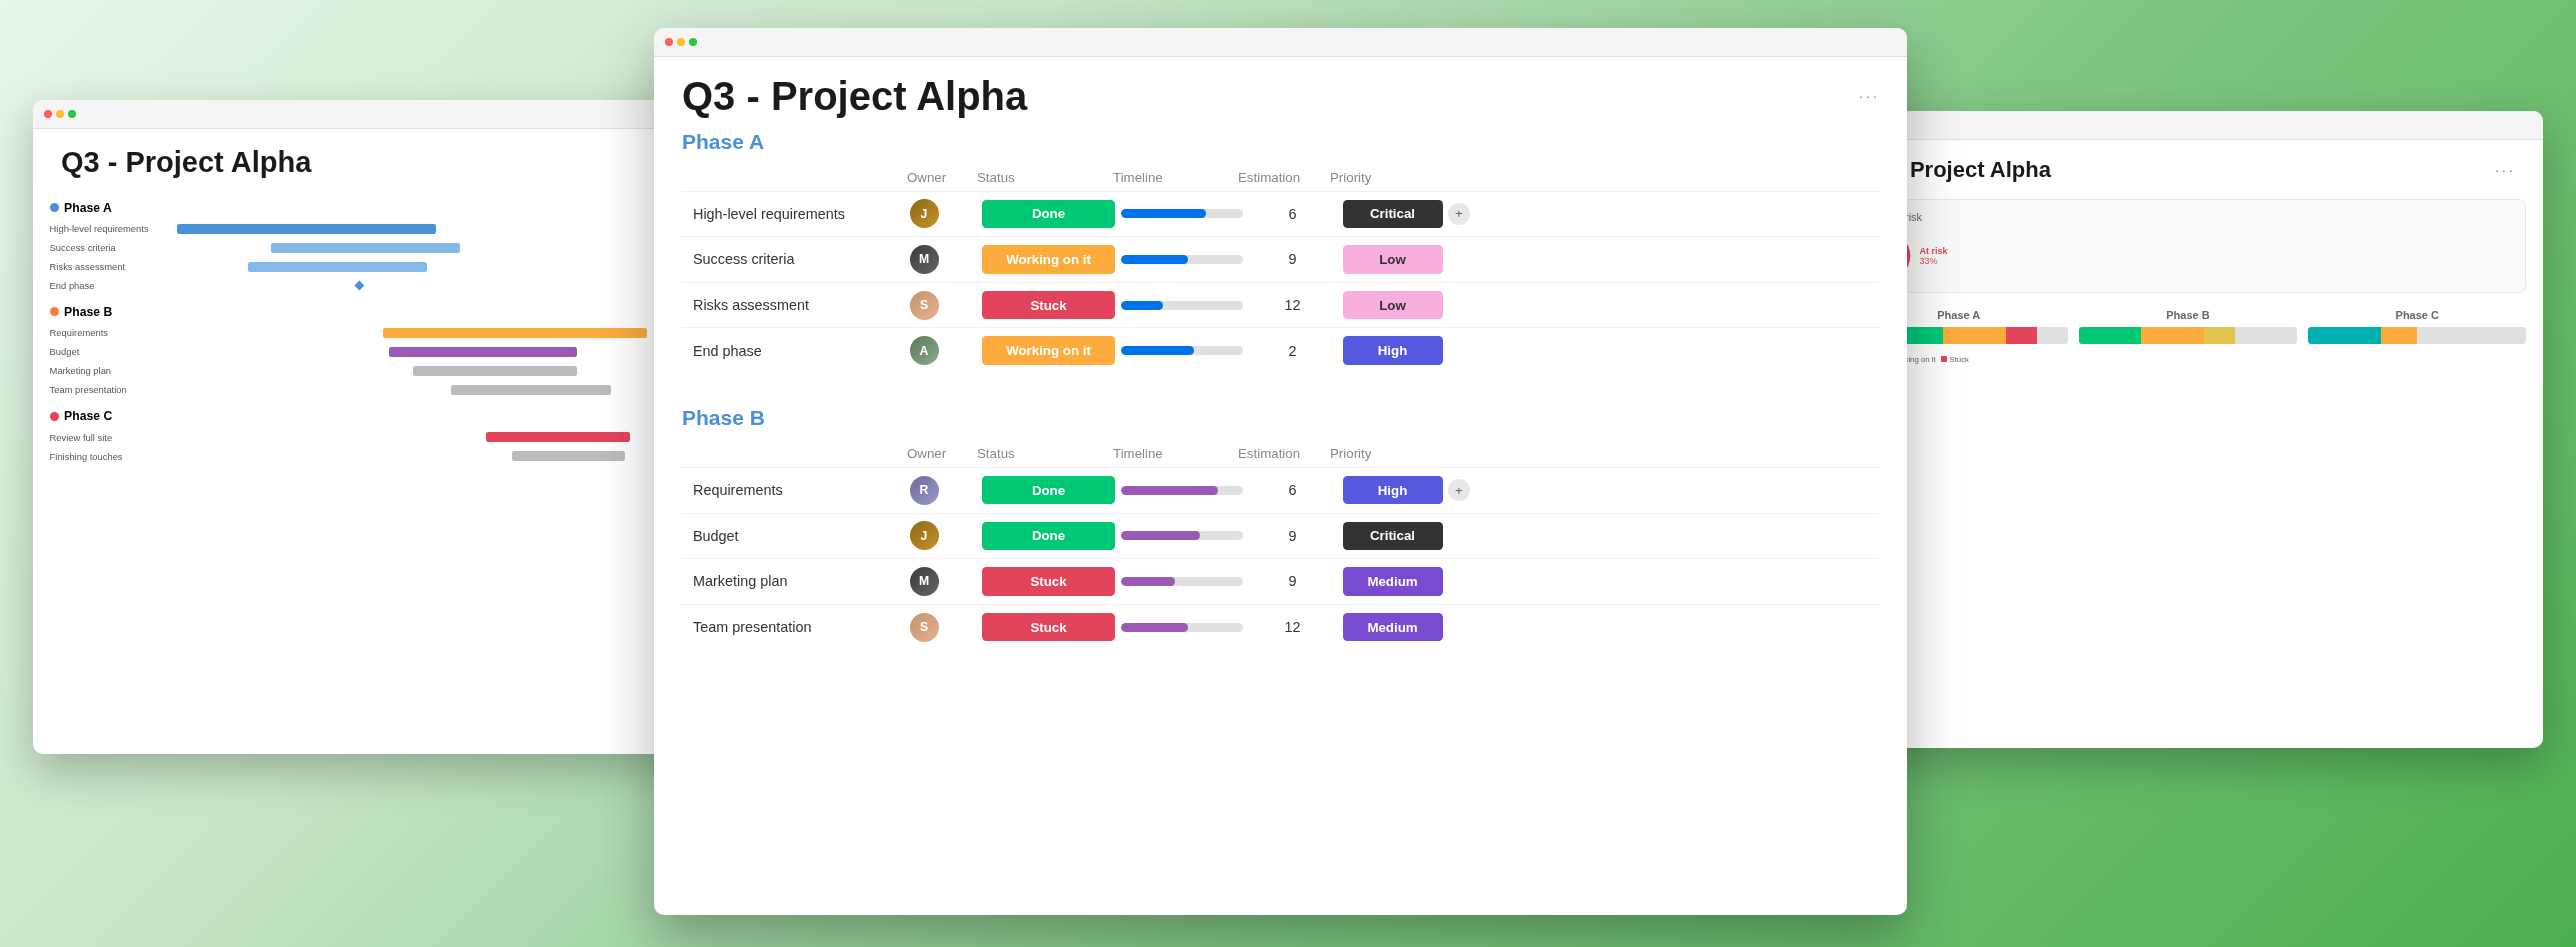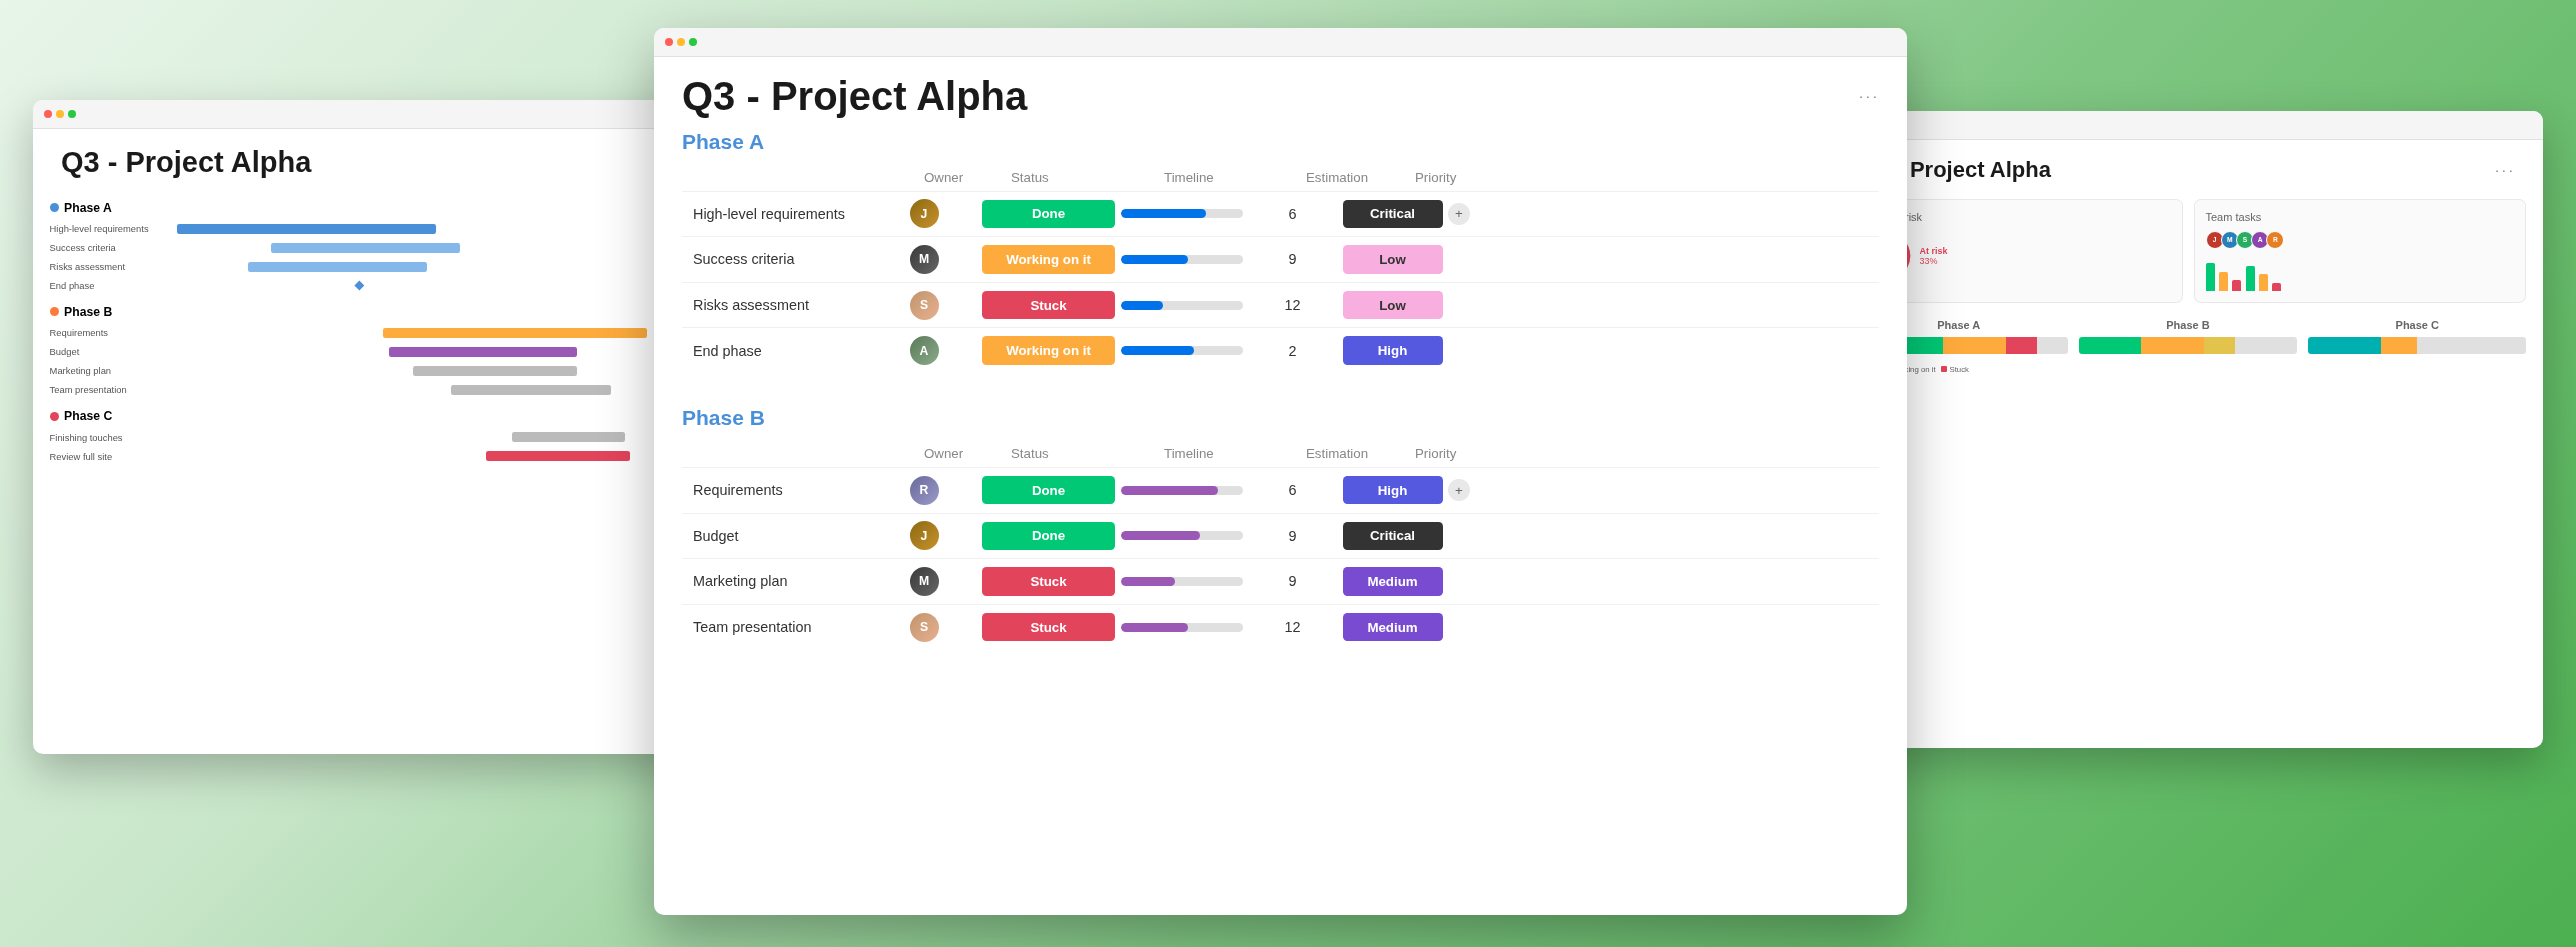--- a/index.html
+++ b/index.html
@@ -102,21 +102,21 @@
       font-size: 21px;
       font-weight: 700;
       color: #4a90d9;
       margin-bottom: 11px;
     }
 
     .table-header {
       display: grid;
       grid-template-columns: 211px 67px 133px 122px 89px 100px 28px;
       padding: 5.5px 11px;
-      gap: 20px;
+      gap: 3px;
       align-items: center;
     }
     .table-header-cell {
       font-size: 13.3px;
       color: #888;
       font-weight: 500;
     }
     .table-header-cell.task-col { color: transparent; }
 
     .table-row {
@@ -438,32 +438,32 @@
         <div style="font-size:8.3px;color:#999;width:83px;">Team presentatio...</div>
       </div>
     </div>
 
     <div class="gantt-phase">
       <div class="gantt-phase-title">
         <div class="phase-dot dot-red"></div>
         <span>Phase C</span>
       </div>
       <div class="gantt-row">
+        <div class="gantt-label">Review full site</div>
+        <div class="gantt-bar-area">
+          <div class="gantt-bar gb-red" style="left:60%;width:28%;top:1.7px;"></div>
+        </div>
+        <div style="font-size:8.3px;color:#999;width:67px;">Review full site</div>
+      </div>
+      <div class="gantt-row">
         <div class="gantt-label">Finishing touches</div>
         <div class="gantt-bar-area">
           <div class="gantt-bar gb-gray" style="left:65%;width:22%;top:1.7px;"></div>
         </div>
         <div style="font-size:8.3px;color:#999;width:67px;">Finishing...</div>
-      </div>
-      <div class="gantt-row">
-        <div class="gantt-label">Review full site</div>
-        <div class="gantt-bar-area">
-          <div class="gantt-bar gb-red" style="left:60%;width:28%;top:1.7px;"></div>
-        </div>
-        <div style="font-size:8.3px;color:#999;width:67px;">Review full site</div>
       </div>
     </div>
 
   </div>
 </div>
 
 <div class="window-center">
   <div class="window-chrome">
     <div class="traffic-light tl-red"></div>
     <div class="traffic-light tl-yellow"></div>
@@ -627,40 +627,20 @@
             <circle cx="45" cy="45" r="35" fill="none" stroke="#e2445c" stroke-width="14" stroke-dasharray="73 147" stroke-dashoffset="0" transform="rotate(-90 45 45)"></circle>
           </svg>
           <div>
             <div class="at-risk-label">At risk</div>
             <div class="at-risk-pct">33%</div>
           </div>
         </div>
       </div>
 
 
-      <div class="dash-card">
-        <div class="dash-card-title">Team tasks</div>
-
-        <div class="avatar-row" style="display:flex;">
-          <div class="small-avatar" style="background:#c0392b;margin-left:0;">J</div>
-          <div class="small-avatar" style="background:#2980b9;">M</div>
-          <div class="small-avatar" style="background:#27ae60;">S</div>
-          <div class="small-avatar" style="background:#8e44ad;">A</div>
-          <div class="small-avatar" style="background:#e67e22;">R</div>
-        </div>
-
-        <div style="display:flex;gap:4.4px;margin-top:9px;height:33px;align-items:flex-end;">
-          <div style="width:9px;height:28px;background:#00c875;border-radius:1.7px 1.7px 0 0;"></div>
-          <div style="width:9px;height:19.4px;background:#fdab3d;border-radius:1.7px 1.7px 0 0;"></div>
-          <div style="width:9px;height:11px;background:#e2445c;border-radius:1.7px 1.7px 0 0;"></div>
-          <div style="width:9px;height:25px;background:#00c875;border-radius:1.7px 1.7px 0 0;"></div>
-          <div style="width:9px;height:16.6px;background:#fdab3d;border-radius:1.7px 1.7px 0 0;"></div>
-          <div style="width:9px;height:8.3px;background:#e2445c;border-radius:1.7px 1.7px 0 0;"></div>
-        </div>
-      </div>
     </div>
 
     <div class="phase-label-row">
       <div class="phase-label-item">Phase A</div>
       <div class="phase-label-item">Phase B</div>
       <div class="phase-label-item">Phase C</div>
     </div>
 
     <div style="display:flex;gap:11px;margin-bottom:11px;">
 

